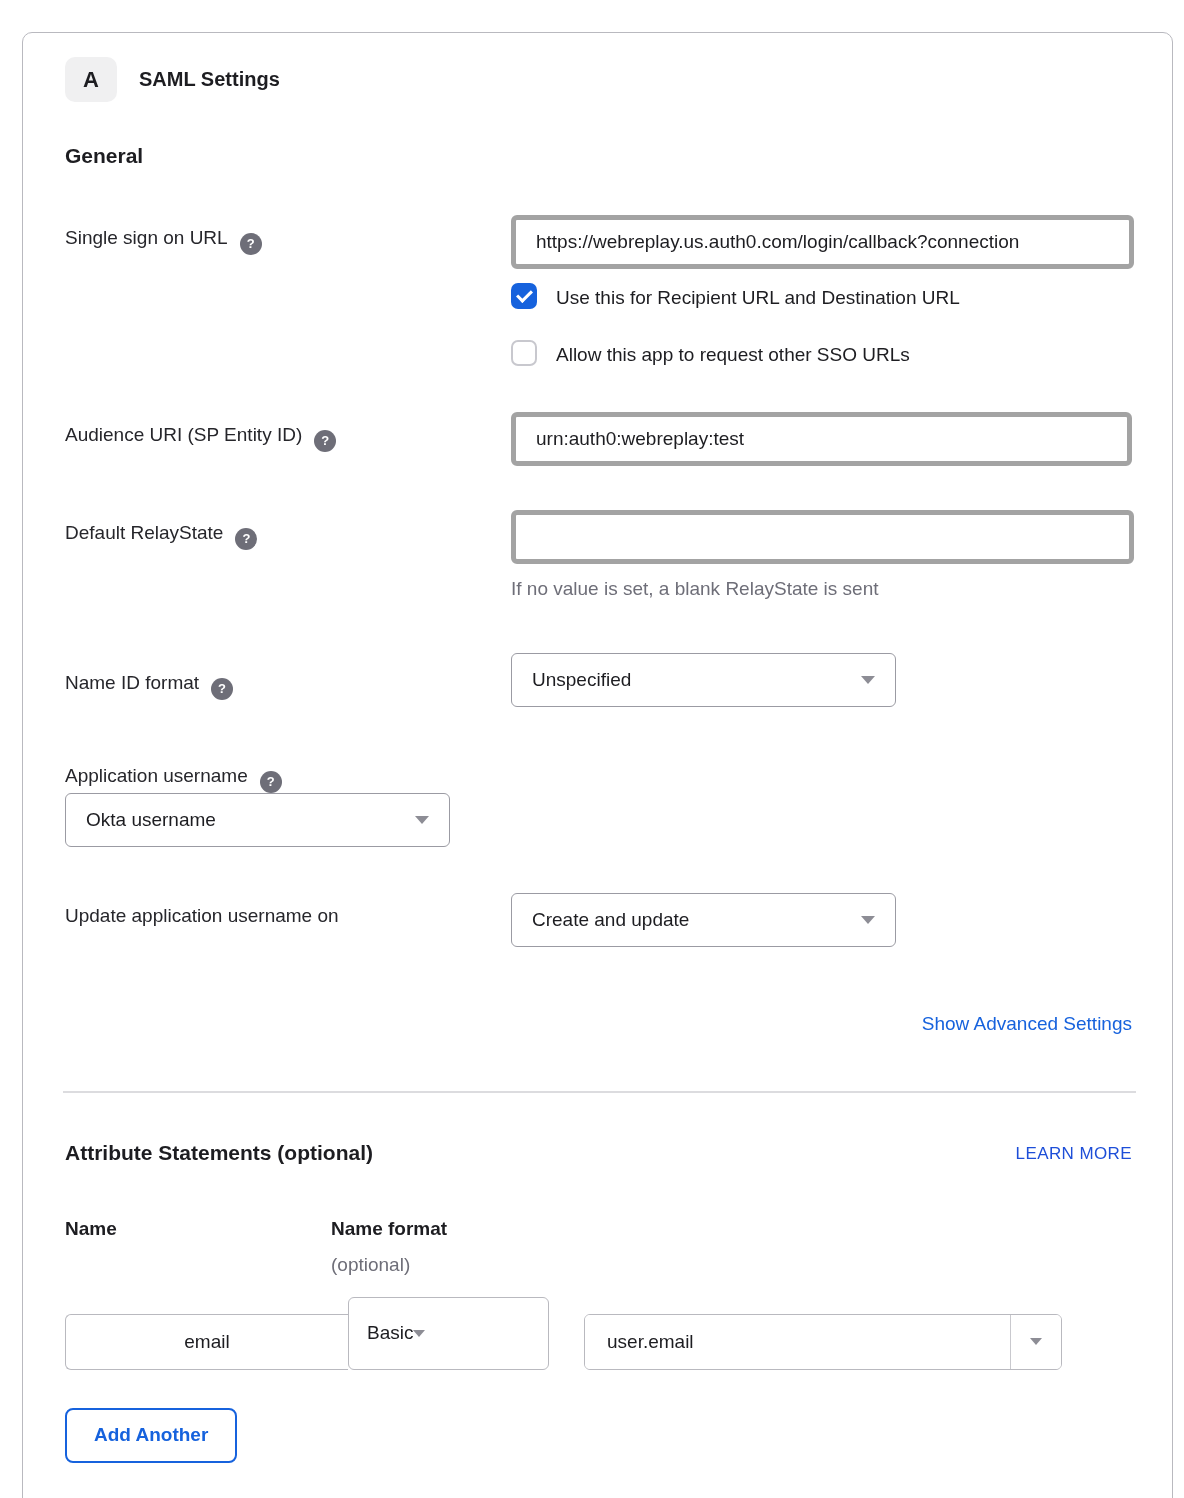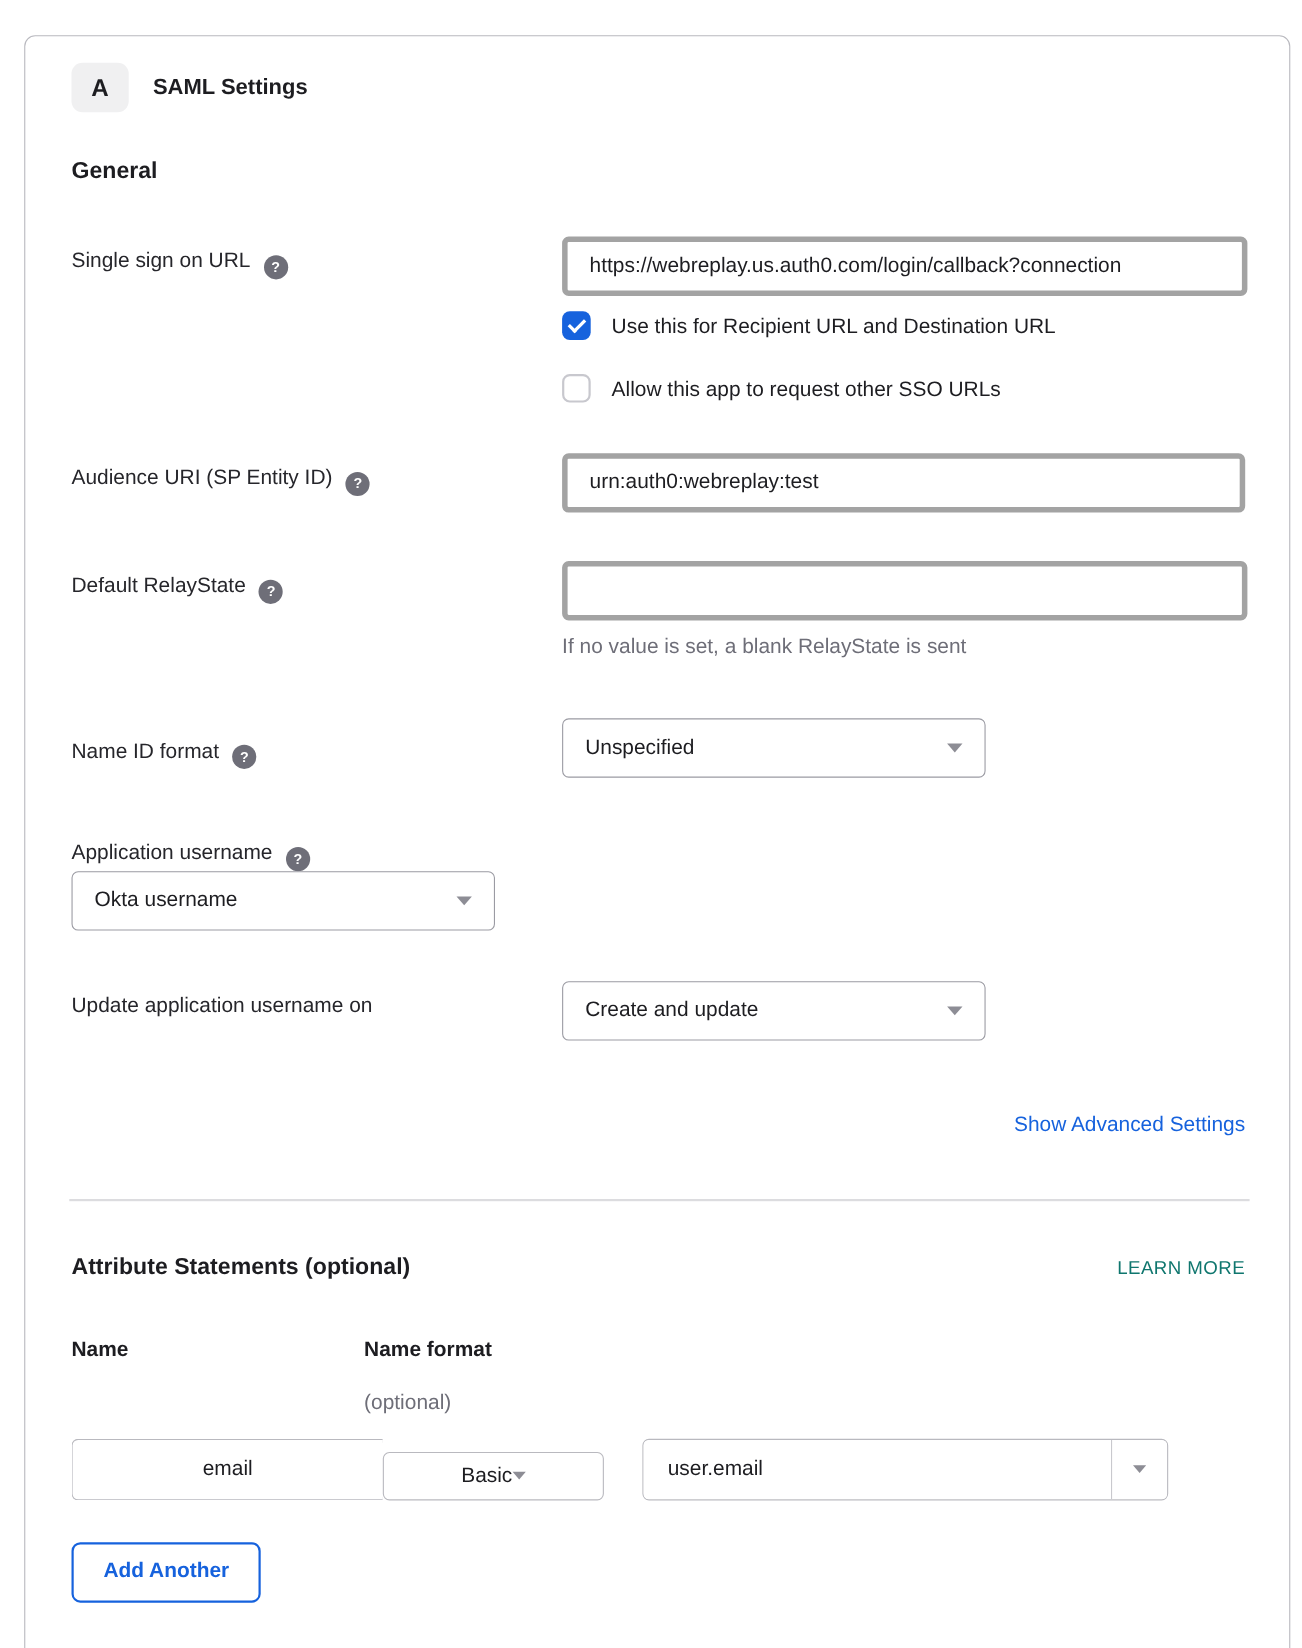--- a/index.html
+++ b/index.html
@@ -51,35 +51,35 @@
 
   .advanced-row { margin-top:66px; text-align:right; }
   .link { color:#1662dd; font-size:19px; text-decoration:none; cursor:pointer; }
 
   .divider { margin-top:56px; margin-left:-2px; margin-right:-4px; height:2px;
     background:#dcdcdf; }
 
   
   .attr-heading-row { margin-top:48px; display:flex; justify-content:space-between;
     align-items:flex-start; }
-  .learn-more { font-size:17px; letter-spacing:0.4px; color:#0f766e;
+  .learn-more { font-size:17px; letter-spacing:0.4px; color:#1d4ed8;
     text-decoration:none; cursor:pointer; padding-top:3px; }
 
   .attr-grid-headers { margin-top:53px; display:grid;
     grid-template-columns:266px 257px 1fr; font-size:19px; font-weight:700; }
-  .attr-optional { margin-top:26px; display:grid; grid-template-columns:266px 1fr;
+  .attr-optional { margin-top:14px; display:grid; grid-template-columns:266px 1fr;
     font-size:19px; color:#6e6e78; font-weight:400; }
 
   .attr-inputs-row { margin-top:21px; display:flex; align-items:flex-end; }
   .attr-name-input { width:283px; height:56px; border:1px solid #b9b9bf;
     border-radius:6px 0 0 6px; border-right:none; padding:0 20px; font-size:19px;
     font-family:"Liberation Sans", sans-serif; color:#1d1d21; outline:none;text-align:center; }
-  .attr-format-select { width:201px; height:44px; border:1px solid #b9b9bf;
+  .attr-format-select { width:201px; height:73px; border:1px solid #b9b9bf;
     border-radius:6px; background:#fff; display:flex; align-items:center;
-    justify-content:center; padding:0 18px; font-size:19px; margin-right:35px; }
+    justify-content:flex-start; padding:0 18px; font-size:19px; margin-right:35px; }
   .attr-format-select .caret, .combo-arrow .caret { border-left-width:6px;
     border-right-width:6px; border-top-width:7px; }
   .combo { width:478px; height:56px; border:1px solid #b9b9bf; border-radius:6px;
     display:flex; overflow:hidden; background:#fff; }
   .combo-input { flex:1; border:none; outline:none; padding:0 22px; font-size:19px;
     font-family:"Liberation Sans", sans-serif; color:#1d1d21; }
   .combo-arrow { width:51px; border-left:1px solid #c9c9ce; display:flex;
     align-items:center; justify-content:center; cursor:pointer; background:#fff; }
 
   .add-btn { margin-top:38px; height:55px; padding:0 27px; background:#fff;

